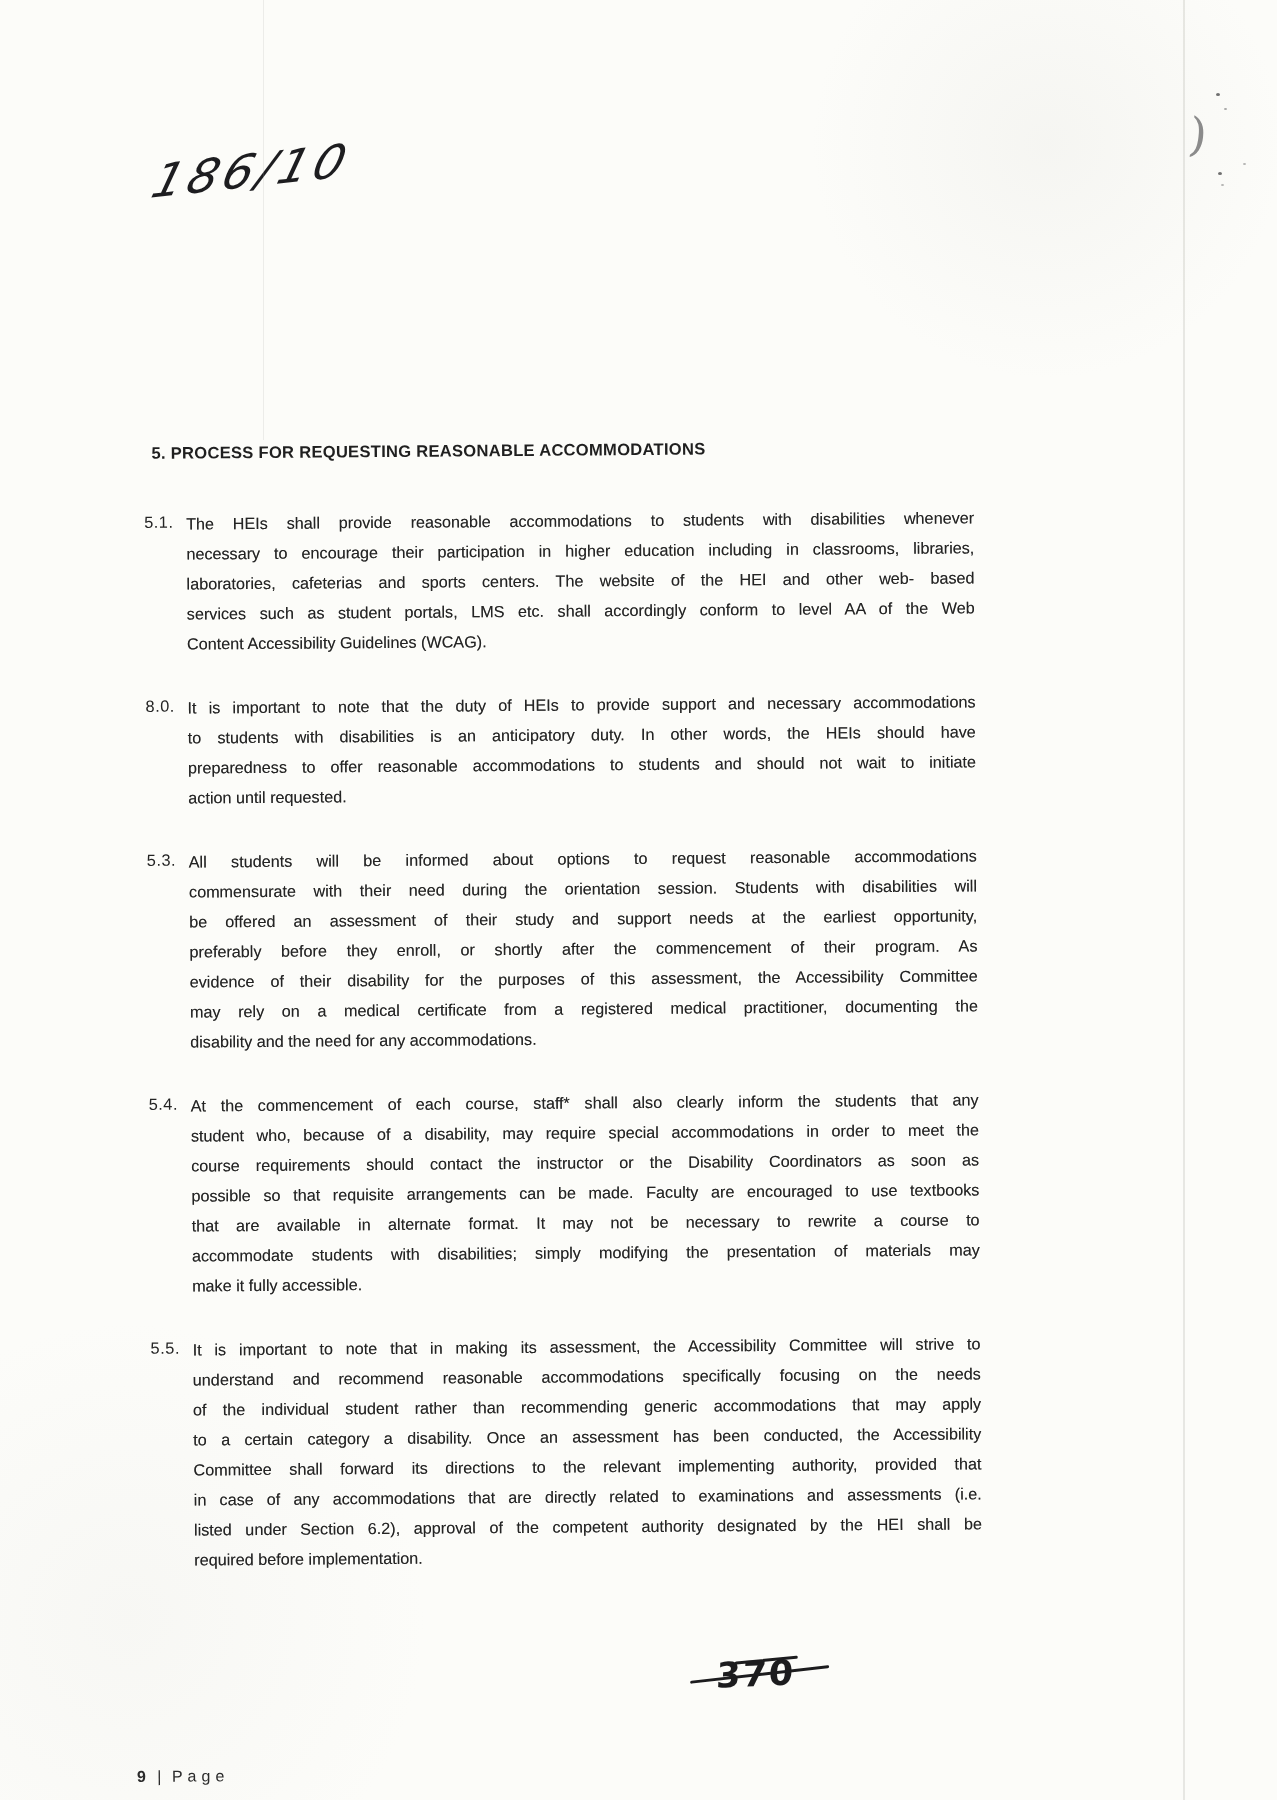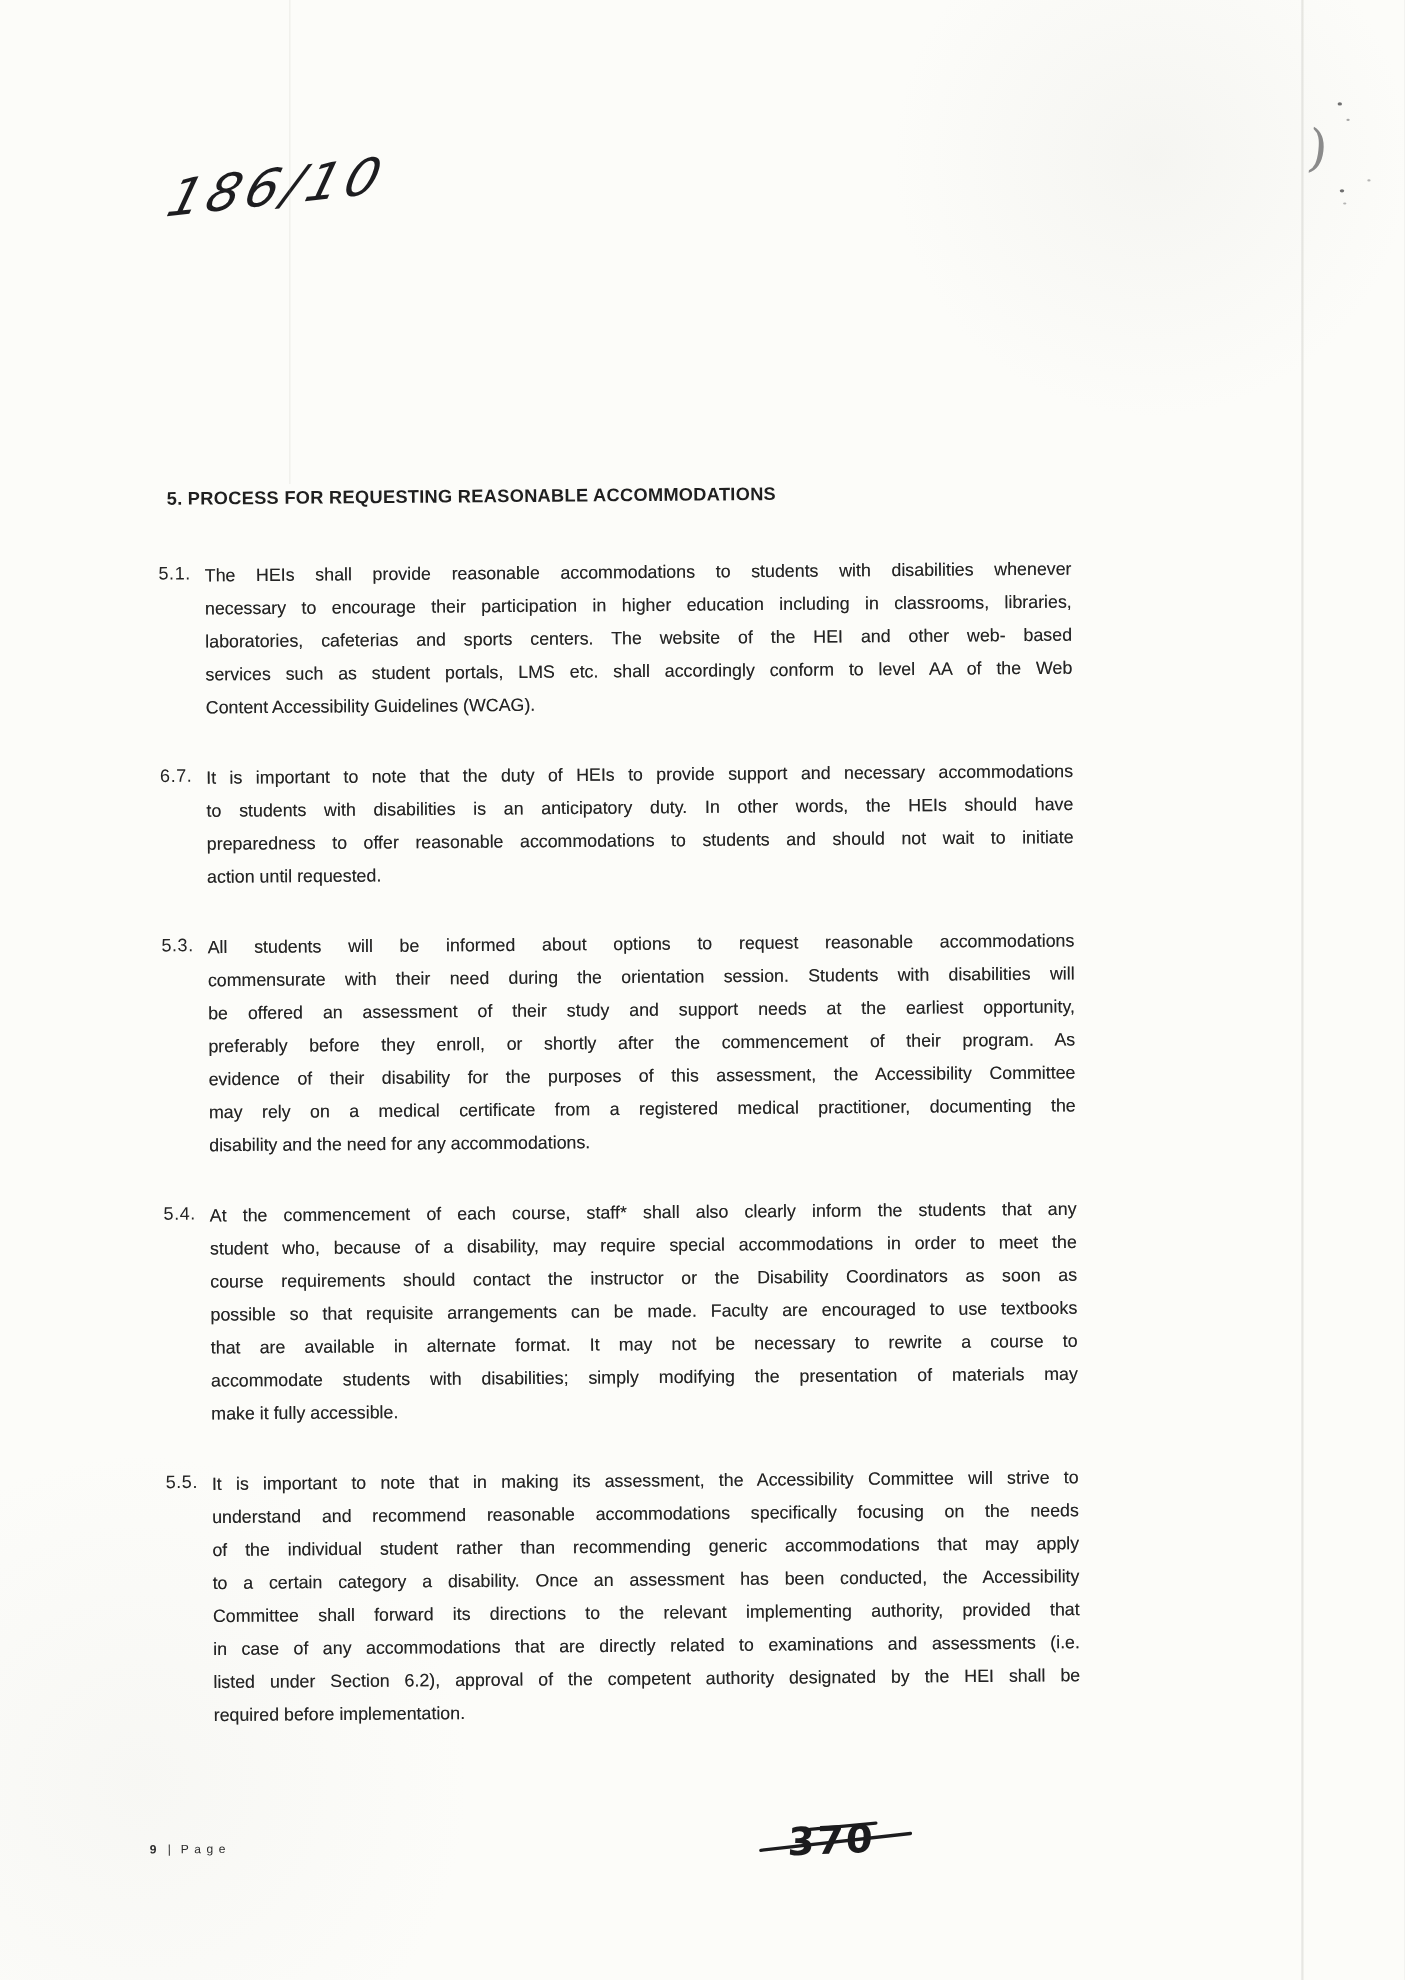--- a/index.html
+++ b/index.html
@@ -51,22 +51,22 @@
     font-size:16.2px;line-height:30px;
     color:#242424;
     text-align:justify;
     text-align-last:justify;
     text-shadow:0 0 0.45px rgba(45,45,45,0.55);
     white-space:nowrap;
   }
   .line{white-space:normal;}
   .line.last{text-align-last:left;}
   .footer-left{
-    position:absolute;left:123px;top:1672px;
-    font-size:11px;color:#2b2b2b;
+    position:absolute;left:123px;top:1764px;
+    font-size:16px;color:#2b2b2b;
     letter-spacing:1px;
   }
   .footer-left .pf-num{font-weight:700;letter-spacing:2px;}
   .footer-left .pf-sep{margin:0 4px;}
   .footer-left .pf-text{letter-spacing:5px;}
   .struck{
     position:absolute;left:703px;top:1655px;
     font-family:"DejaVu Sans", sans-serif;
     font-size:35px;font-weight:600;
     color:#1c1c1e;
@@ -125,21 +125,21 @@
           <div class="para-num">5.1.</div>
           <div class="para-lines">
             <div class="line">The HEIs shall provide reasonable accommodations to students with disabilities whenever</div>
             <div class="line">necessary to encourage their participation in higher education including in classrooms, libraries,</div>
             <div class="line">laboratories, cafeterias and sports centers. The website of the HEI and other web- based</div>
             <div class="line">services such as student portals, LMS etc. shall accordingly conform to level AA of the Web</div>
             <div class="line last">Content Accessibility Guidelines (WCAG).</div>
           </div>
         </div>
         <div class="para">
-          <div class="para-num">6.7.</div>
+          <div class="para-num">8.0.</div>
           <div class="para-lines">
             <div class="line">It is important to note that the duty of HEIs to provide support and necessary accommodations</div>
             <div class="line">to students with disabilities is an anticipatory duty. In other words, the HEIs should have</div>
             <div class="line">preparedness to offer reasonable accommodations to students and should not wait to initiate</div>
             <div class="line last">action until requested.</div>
           </div>
         </div>
         <div class="para">
           <div class="para-num">5.3.</div>
           <div class="para-lines">

